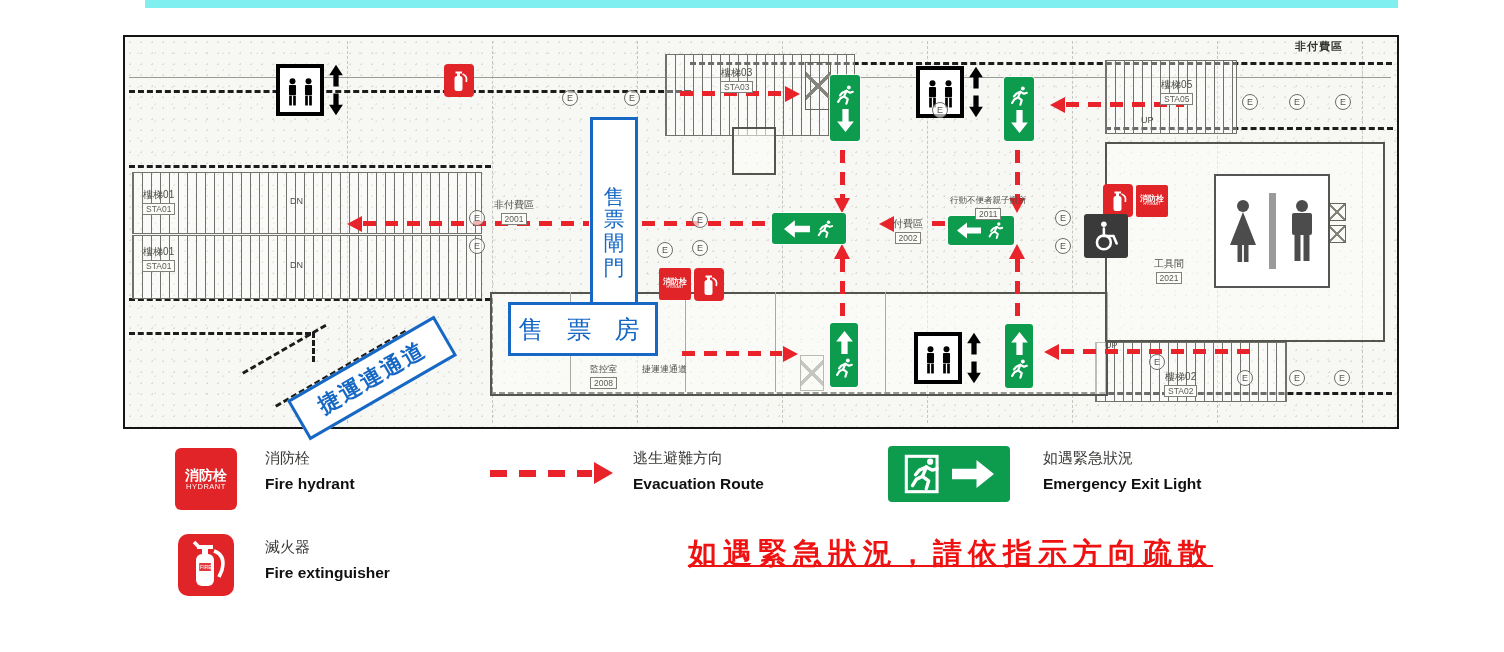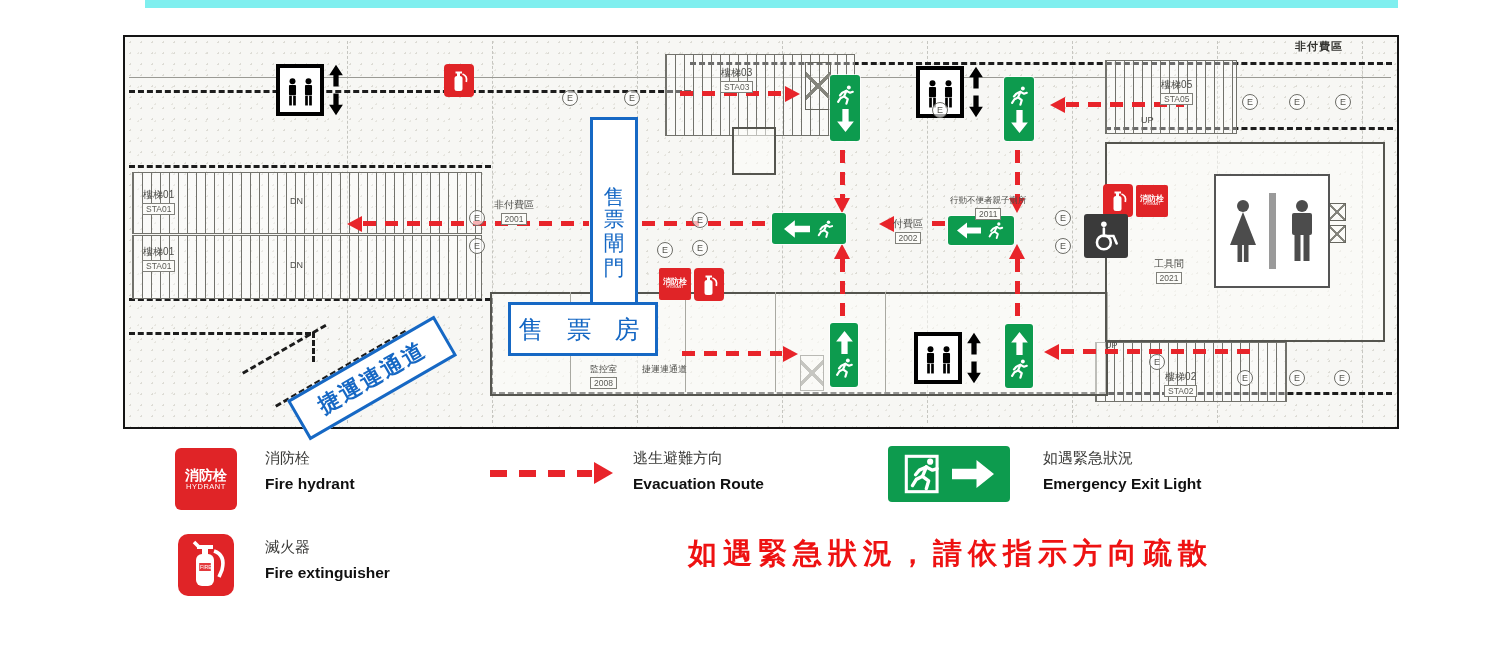--- a/index.html
+++ b/index.html
@@ -56,21 +56,21 @@
   .passage-text{font-size:22px;font-weight:bold;letter-spacing:2px;white-space:nowrap;}
   
   .leg-zh{font-size:15px;color:#3a3a38;white-space:nowrap;}
   .leg-en{font-size:15.5px;font-weight:bold;color:#101010;white-space:nowrap;}
   .leg-hyd{width:62px;height:62px;border-radius:6px;background:#e02427;color:#fff;display:flex;flex-direction:column;
            align-items:center;justify-content:center;line-height:1.15;}
   .leg-hyd .zh{font-size:14px;font-weight:bold;}
   .leg-hyd .en{font-size:7.5px;letter-spacing:.5px;}
   .leg-ext{width:56px;height:62px;border-radius:10px;background:#e02427;display:flex;align-items:center;justify-content:center;}
   .leg-sign{width:122px;height:56px;background:#0d9b4e;border-radius:4px;display:flex;align-items:center;justify-content:center;gap:8px;}
-  .warn-zh{font-family:"DejaVu Serif",serif;font-weight:bold;font-size:29px;color:#ee1212;letter-spacing:6px;white-space:nowrap;}
+  .warn-zh{font-family:"DejaVu Serif",serif;font-weight:bold;font-size:29px;color:#ee1212;letter-spacing:6px;white-space:nowrap;text-decoration:underline;}
   .warn-en{font-family:"Liberation Mono",monospace;font-size:17px;color:#ee1212;white-space:nowrap;}
   .cyan-strip{left:145px;top:0;width:1253px;height:8px;background:#7fefef;}
 </style>
 </head>
 <body>
 
 <div class="page">
   <div class="abs cyan-strip"></div>
 
   <div class="abs plan">

